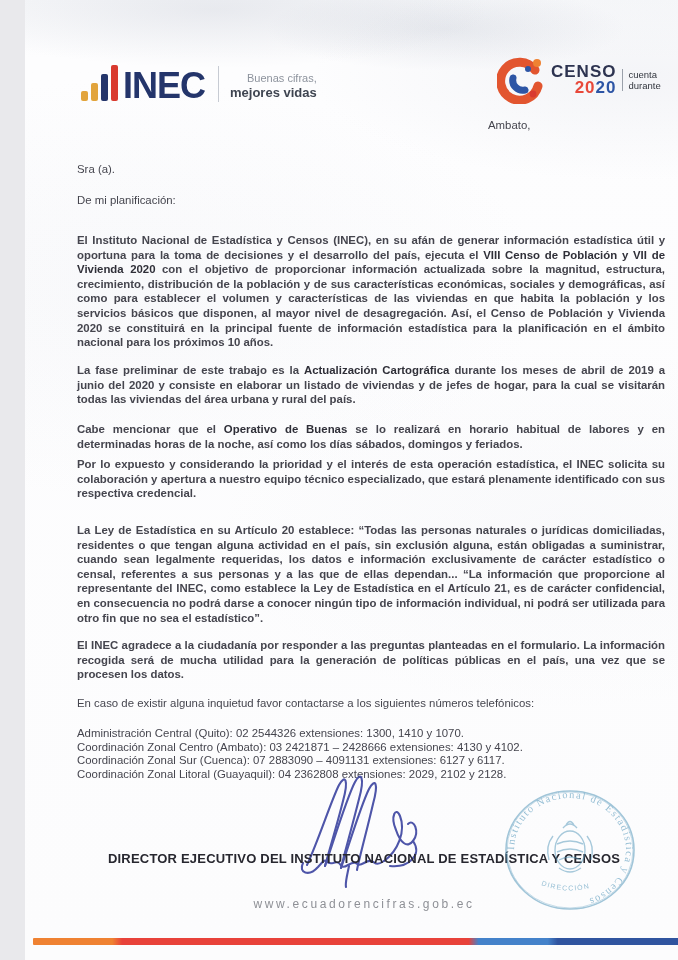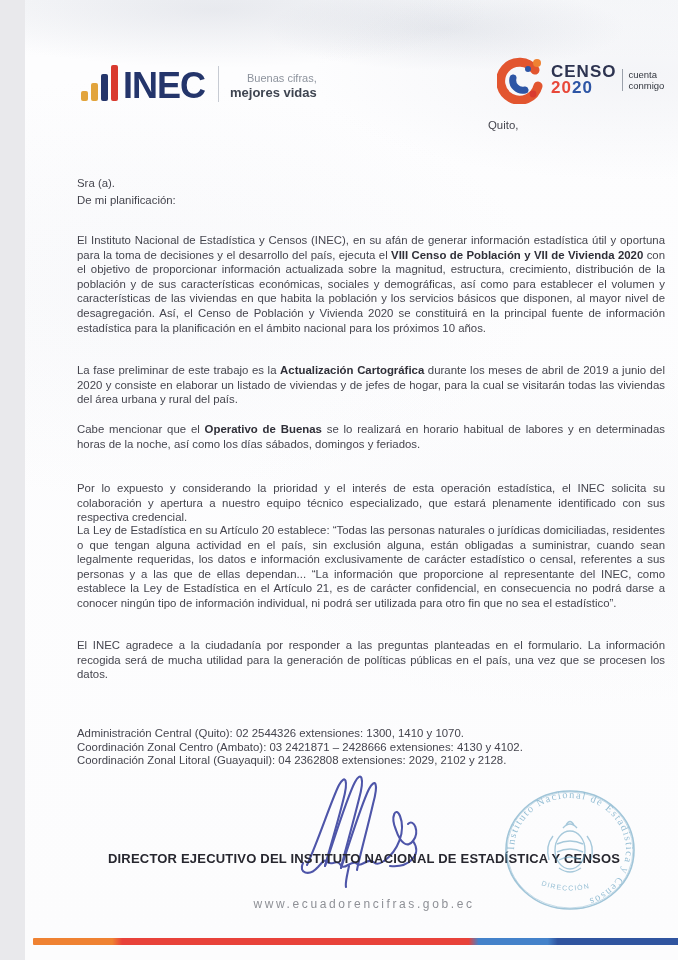--- a/index.html
+++ b/index.html
@@ -22,30 +22,30 @@
   .b1{height:10px;background:#e2a43c;}
   .b2{height:18px;background:#e2a43c;}
   .b3{height:27px;background:#24356b;}
   .b4{height:36px;background:#d93a2f;}
   .inec-word{font-size:36px;font-weight:700;color:#24356b;letter-spacing:-1px;line-height:40px;}
   .logo-divider{width:1px;height:36px;background:#c7cbd3;margin:0 11px 4px 13px;}
   .inec-tagline{display:flex;flex-direction:column;justify-content:center;padding-bottom:6px;text-align:right;}
   .tag1{font-size:11px;color:#8d939d;line-height:14px;}
   .tag2{font-size:13px;color:#3e4450;font-weight:700;line-height:15px;}
   .censo-logo{position:absolute;left:472px;top:56px;display:flex;align-items:center;}
-  .censo-text{margin-left:8px;line-height:16px;}
+  .censo-text{margin-left:8px;line-height:16px;text-align:right;}
   .censo-title{font-size:17px;font-weight:800;color:#2d3350;letter-spacing:1px;}
   .censo-year{font-size:17px;font-weight:800;letter-spacing:1px;}
   .yr-red{color:#e8483a;} .yr-blue{color:#2d55a5;}
   .censo-tag{display:flex;align-items:flex-start;margin-left:6px;}
   .censo-tag .vline{width:1px;height:22px;background:#9aa0aa;margin-right:5px;}
   .censo-tag .words{font-size:9.5px;color:#32363e;line-height:11px;}
   
   .txt{position:absolute;left:52px;width:588px;color:#45454e;font-size:11.4px;line-height:14.6px;margin:0;}
-  .just{text-align:justify;}
+  .just{text-align:justify;font-weight:bold;}
   .txt b{color:#2f2f38;}
   .city{left:auto;right:auto;left:463px;width:120px;}
   .contacts div{line-height:13.6px;}
   
   .sig{position:absolute;left:262px;top:773px;}
   .director{position:absolute;left:20px;top:851px;width:638px;text-align:center;
     font-size:13px;font-weight:800;color:#27272f;letter-spacing:.2px;}
   
   .stamp{position:absolute;left:478px;top:788px;opacity:.62;}
   
@@ -84,45 +84,47 @@
       <circle cx="36" cy="38" r="3.4" fill="#d93a2f"></circle>
     </svg>
     <span class="censo-text">
       <span class="censo-title">CENSO</span><br>
       <span class="censo-year yr-red">20</span><span class="censo-year yr-blue">20</span>
     </span>
     <span class="censo-tag">
       <span class="vline"></span>
       <span class="words">
         <span>cuenta</span><br>
-        <span>conmigo</span>
+        <span>durante</span>
       </span>
     </span>
   </div>
 
-  <p class="txt city" style="top:118px">Quito,</p>
-  <p class="txt" style="top:176px">Sra (a).</p>
+  <p class="txt city" style="top:118px">Ambato,</p>
+  <p class="txt" style="top:162px">Sra (a).</p>
   <p class="txt" style="top:193px">De mi planificación:</p>
 
   <p class="txt just" style="top:233px"><span>El Instituto Nacional de Estadística y Censos (INEC), en su afán de generar información estadística útil y oportuna para la toma de decisiones y el desarrollo del país, ejecuta el </span><b>VIII Censo de Población y VII de Vivienda 2020</b><span> con el objetivo de proporcionar información actualizada sobre la magnitud, estructura, crecimiento, distribución de la población y de sus características económicas, sociales y demográficas, así como para establecer el volumen y características de las viviendas en que habita la población y los servicios básicos que disponen, al mayor nivel de desagregación. Así, el Censo de Población y Vivienda 2020 se constituirá en la principal fuente de información estadística para la planificación en el ámbito nacional para los próximos 10 años.</span></p>
 
   <p class="txt just" style="top:363px"><span>La fase preliminar de este trabajo es la </span><b>Actualización Cartográfica</b><span> durante los meses de abril de 2019 a junio del 2020 y consiste en elaborar un listado de viviendas y de jefes de hogar, para la cual se visitarán todas las viviendas del área urbana y rural del país.</span></p>
 
   <p class="txt just" style="top:422px"><span>Cabe mencionar que el </span><b>Operativo de Buenas</b><span> se lo realizará en horario habitual de labores y en determinadas horas de la noche, así como los días sábados, domingos y feriados.</span></p>
 
-  <p class="txt just" style="top:481px">Por lo expuesto y considerando la prioridad y el interés de esta operación estadística, el INEC solicita su colaboración y apertura a nuestro equipo técnico especializado, que estará plenamente identificado con sus respectiva credencial.</p>
+  <p class="txt just" style="top:457px">Por lo expuesto y considerando la prioridad y el interés de esta operación estadística, el INEC solicita su colaboración y apertura a nuestro equipo técnico especializado, que estará plenamente identificado con sus respectiva credencial.</p>
 
   <p class="txt just" style="top:523px">La Ley de Estadística en su Artículo 20 establece: “Todas las personas naturales o jurídicas domiciliadas, residentes o que tengan alguna actividad en el país, sin exclusión alguna, están obligadas a suministrar, cuando sean legalmente requeridas, los datos e información exclusivamente de carácter estadístico o censal, referentes a sus personas y a las que de ellas dependan... “La información que proporcione al representante del INEC, como establece la Ley de Estadística en el Artículo 21, es de carácter confidencial, en consecuencia no podrá darse a conocer ningún tipo de información individual, ni podrá ser utilizada para otro fin que no sea el estadístico”.</p>
 
   <p class="txt just" style="top:638px">El INEC agradece a la ciudadanía por responder a las preguntas planteadas en el formulario. La información recogida será de mucha utilidad para la generación de políticas públicas en el país, una vez que se procesen los datos.</p>
 
+  <p class="txt" style="top:696px">En caso de existir alguna inquietud favor contactarse a los siguientes números telefónicos:</p>
 
   <div class="txt contacts" style="top:727px">
     <div>Administración Central (Quito): 02 2544326 extensiones: 1300, 1410 y 1070.</div>
     <div>Coordinación Zonal Centro (Ambato): 03 2421871 – 2428666 extensiones: 4130 y 4102.</div>
+    <div>Coordinación Zonal Sur (Cuenca): 07 2883090 – 4091131 extensiones: 6127 y 6117.</div>
     <div>Coordinación Zonal Litoral (Guayaquil): 04 2362808 extensiones: 2029, 2102 y 2128.</div>
   </div>
 
   <svg class="sig" width="175" height="115" viewBox="0 0 175 115">
     <g fill="none" stroke="#3c44a0" stroke-width="2.1" stroke-linecap="round" opacity=".9">
       <path d="M20,92 C32,66 44,28 52,12 C58,1 62,6 56,28 C50,52 42,78 38,93"></path>
       <path d="M38,93 C46,70 60,24 68,9 C74,-2 78,4 72,26 C65,54 57,82 54,95"></path>
       <path d="M54,95 C62,72 74,32 82,16 C88,5 92,9 86,31 C80,57 72,86 70,97"></path>
       <path d="M16,90 C11,100 22,104 31,94 C42,81 36,92 46,90 C56,86 51,98 61,92 C73,85 67,96 77,90 C89,83 85,96 97,88"></path>
       <path d="M97,88 C111,78 119,58 113,43 C109,33 103,43 109,57 C113,69 120,76 126,68 C133,59 127,45 121,51"></path>

